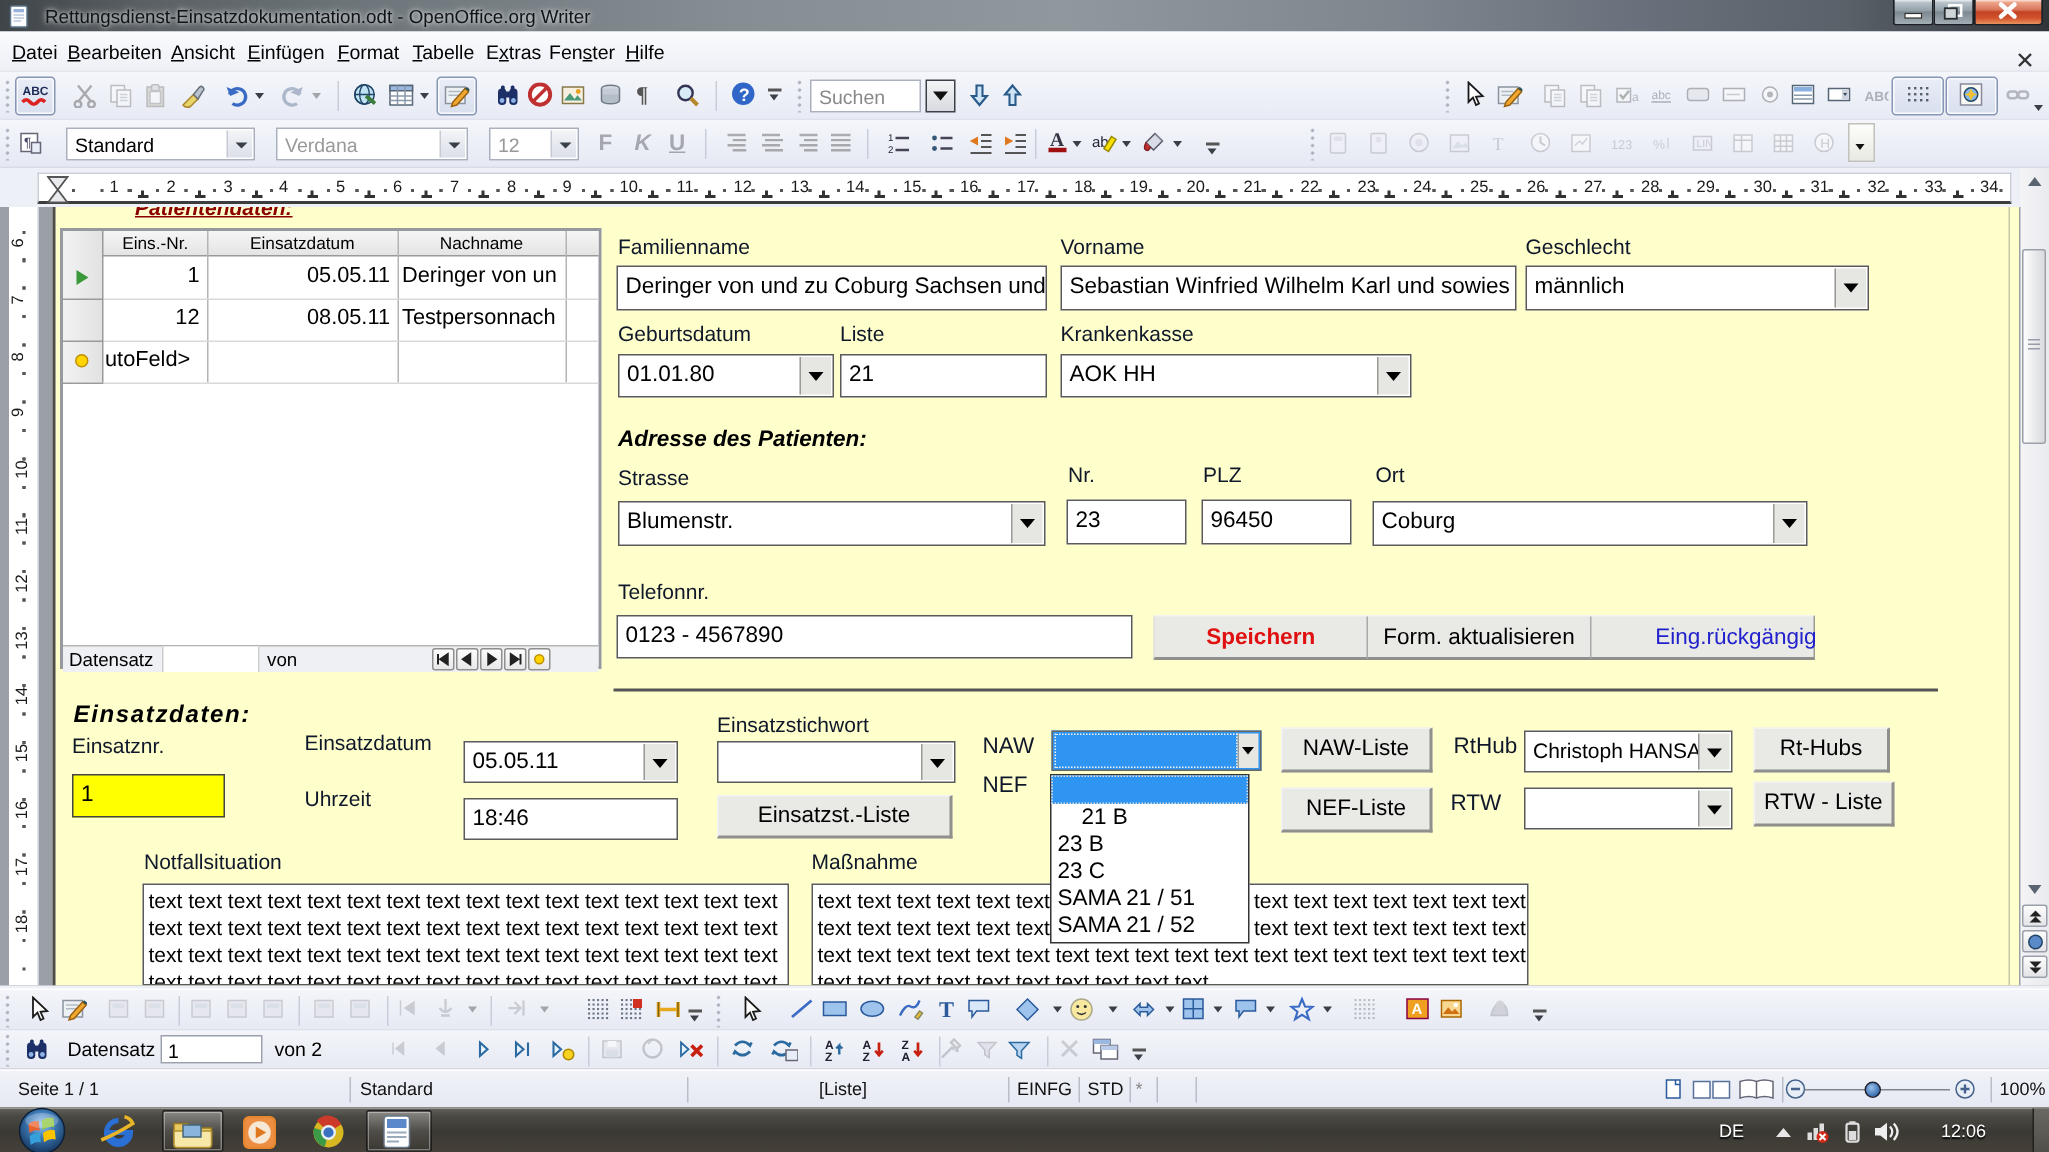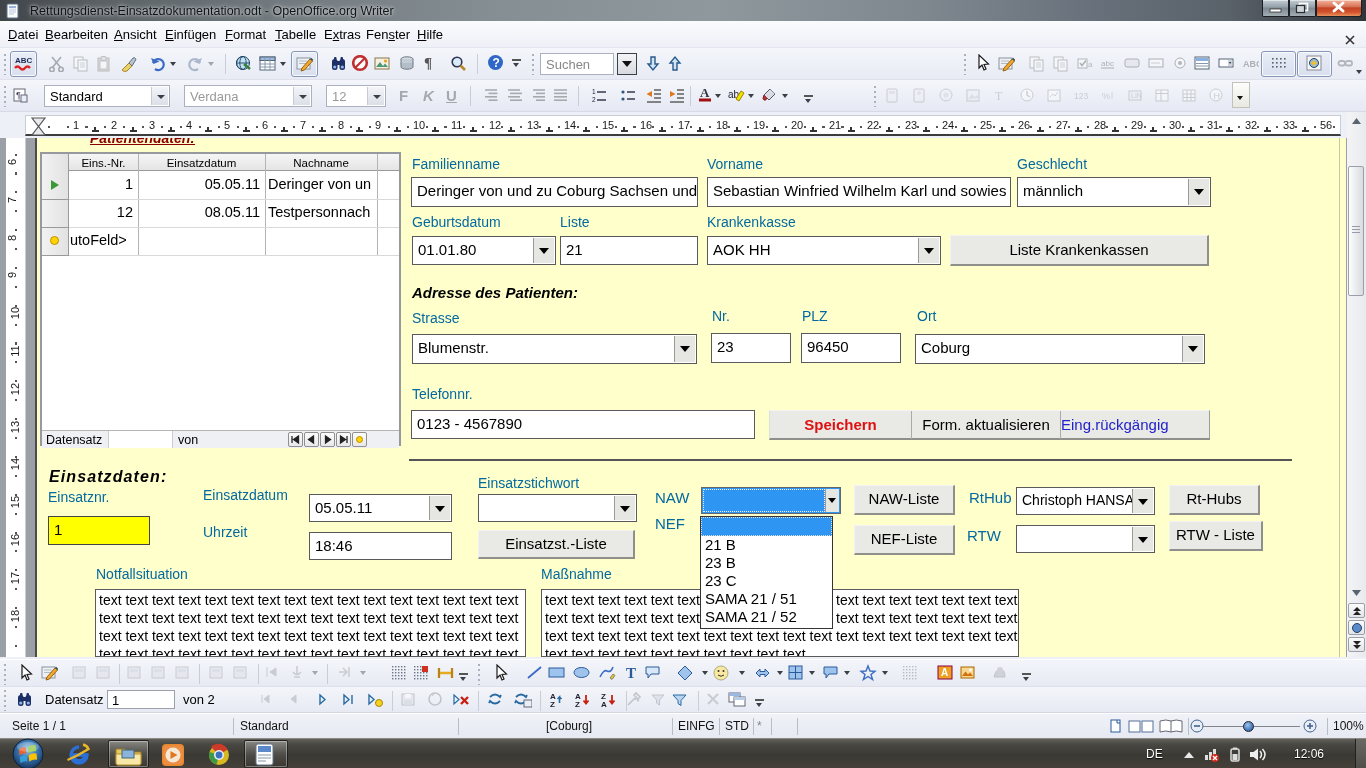--- a/index.html
+++ b/index.html
@@ -34,21 +34,21 @@
 .rnum{top:3px;font-size:11px;color:#1a1a1a}
 .rtick{top:10px;width:2px;height:2px;background:#555}
 .rtab{top:14px;width:7px;height:3px;border-top:2px solid #333}
 .rtabv{top:11px;width:2px;height:5px;background:#333}
 
 #docarea{left:0;top:138px;width:1366px;height:519px;background:#9aa0a6;overflow:hidden}
 #vruler{position:absolute;left:6px;top:0;width:20px;height:519px;background:#fff;border-right:1px solid #c9cdd7}
 .vnum{position:absolute;left:3px;font-size:11px;color:#1a1a1a;transform:rotate(-90deg)}
 #page{position:absolute;left:35px;top:0;width:1311px;height:519px;background:#ffffcc;border-left:2px solid #4c4c4c}
 
-.lbl{color:#0369a1;font-size:14px;white-space:nowrap}
+.lbl{color:#0f172a;font-size:14px;white-space:nowrap}
 .inp{background:#fff;border:1px solid #5a5a5a;font-size:15px;color:#000;padding:4px 0 0 5px;white-space:nowrap;overflow:hidden}
 .cmb .btn{position:absolute;right:1px;top:1px;bottom:1px;width:21px;background:#e6e6e2;border-left:1px solid #9a9a96}
 .cmb .btn:after{content:"";position:absolute;left:5px;top:10px;border-left:5px solid transparent;border-right:5px solid transparent;border-top:6px solid #000}
 .fbtn{background:#e9e9e6;border-top:1px solid #f3f3f1;border-left:1px solid #f3f3f1;border-right:2px solid #8f8f8c;border-bottom:2px solid #8f8f8c;color:#000;font-size:15px;text-align:center}
 .head{font-style:italic;font-weight:bold;color:#000}
 textarea,.ta{background:#fff;border:1px solid #5a5a5a;font-size:14px;line-height:18px;color:#000;padding:1px 0 0 3px;overflow:hidden}
 
 #tbdraw{left:0;top:659px;width:1366px;height:28px;background:linear-gradient(#f3f5fa,#e7eaf3);border-top:1px solid #fff;border-bottom:1px solid #dde0ea}
 #tbform{left:0;top:687px;width:1366px;height:26px;background:linear-gradient(#f3f5fa,#e7eaf3);border-bottom:1px solid #d4d7e2}
 #statusbar{left:0;top:713px;width:1366px;height:25px;background:linear-gradient(#f0f2f8,#e6e9f2);border-top:1px solid #fff;font-size:12px;color:#111}
@@ -728,21 +728,21 @@
   <div class="abs rtick" style="left:1250px"></div>
   <div class="abs rtab" style="left:1238px"></div>
       <div class="abs rtabv" style="left:1240px"></div>
   <div class="abs rnum" style="left:1257px">33</div>
   <div class="abs rtick" style="left:1231px"></div>
   <div class="abs rtick" style="left:1250px"></div>
   <div class="abs rtick" style="left:1269px"></div>
   <div class="abs rtick" style="left:1288px"></div>
   <div class="abs rtab" style="left:1276px"></div>
       <div class="abs rtabv" style="left:1278px"></div>
-  <div class="abs rnum" style="left:1294px">56</div>
+  <div class="abs rnum" style="left:1294px">34</div>
   <div class="abs rtick" style="left:1269px"></div>
   <div class="abs rtick" style="left:1288px"></div>
   <div class="abs rtick" style="left:1307px"></div>
   </div>
 </div>
 
 <div class="abs" id="docarea">
   <div id="vruler">
     <div class="vnum" style="top:18px">6</div>
     <div class="abs" style="left:9px;top:16px;width:2px;height:2px;background:#555"></div>
@@ -878,36 +878,35 @@
   <div class="abs lbl" style="left:166px;top:386px">Uhrzeit</div>
   <div class="abs lbl" style="left:441px;top:337px">Einsatzstichwort</div>
   <div class="abs lbl" style="left:618px;top:351px;font-size:15px">NAW</div>
   <div class="abs lbl" style="left:618px;top:377px;font-size:15px">NEF</div>
   <div class="abs lbl" style="left:932px;top:351px;font-size:15px">RtHub</div>
   <div class="abs lbl" style="left:930px;top:389px;font-size:15px">RTW</div>
   <div class="abs lbl" style="left:59px;top:428px">Notfallsituation</div>
   <div class="abs lbl" style="left:504px;top:428px">Maßnahme</div>
   <div class="abs inp" style="left:670px;top:39px;width:304px;height:30px">Sebastian Winfried Wilhelm Karl und sowies</div>
   <div class="abs inp" style="left:374px;top:39px;width:287px;height:30px">Deringer von und zu Coburg Sachsen und</div>
-  <div class="abs inp cmb" style="left:980px;top:39px;width:194px;height:30px">männlich<div class="btn"></div></div>
+  <div class="abs inp cmb" style="left:980px;top:39px;width:229px;height:30px">männlich<div class="btn"></div></div>
   <div class="abs inp cmb" style="left:375px;top:98px;width:144px;height:29px">01.01.80<div class="btn"></div></div>
   <div class="abs inp" style="left:523px;top:98px;width:138px;height:29px">21</div>
   <div class="abs inp cmb" style="left:670px;top:98px;width:234px;height:29px">AOK HH<div class="btn"></div></div>
-  <div class="abs fbtn" style="left:913px;top:97px;width:259px;height:31px;padding-top:5px">Liste Krankenkassen</div>
   <div class="abs inp cmb" style="left:375px;top:196px;width:285px;height:30px">Blumenstr.<div class="btn"></div></div>
   <div class="abs inp" style="left:674px;top:195px;width:80px;height:30px">23</div>
   <div class="abs inp" style="left:764px;top:195px;width:100px;height:30px">96450</div>
   <div class="abs inp cmb" style="left:878px;top:196px;width:290px;height:30px">Coburg<div class="btn"></div></div>
   <div class="abs inp" style="left:374px;top:272px;width:344px;height:29px">0123 - 4567890</div>
   <div class="abs" style="left:732px;top:272px;width:441px;height:30px;background:#e9e9e6;border-top:1px solid #f4f4f2;border-left:1px solid #dedede;border-right:1px solid #9b9b98;border-bottom:2px solid #8f8f8c">
         <div class="abs" style="left:141px;top:0;width:1px;height:28px;background:#aaa"></div>
         <div class="abs" style="left:290px;top:0;width:1px;height:28px;background:#aaa"></div>
         <div class="abs" style="left:0;top:5px;width:141px;text-align:center;font-size:15px;font-weight:bold;color:#e01010">Speichern</div>
         <div class="abs" style="left:142px;top:5px;width:148px;text-align:center;font-size:15px">Form. aktualisieren</div>
-        <div class="abs" style="left:291px;top:5px;width:150px;text-align:left;font-size:15px;color:#2222cc">Eing.rückgängig</div>
+        <div class="abs" style="left:291px;top:5px;width:150px;text-align:right;font-size:15px;color:#2222cc">Eing.rückgängig</div>
       </div>
   <div class="abs" style="left:372px;top:321px;width:883px;height:2px;background:#555"></div>
   <div class="abs inp" style="left:11px;top:378px;width:102px;height:29px;background:#ffff00;border-color:#444">1</div>
   <div class="abs inp cmb" style="left:272px;top:356px;width:143px;height:28px">05.05.11<div class="btn"></div></div>
   <div class="abs inp" style="left:272px;top:394px;width:143px;height:28px">18:46</div>
   <div class="abs inp cmb" style="left:441px;top:356px;width:159px;height:28px">
         <div class="btn"></div>
       </div>
   <div class="abs fbtn" style="left:441px;top:392px;width:157px;height:29px;padding-top:4px">Einsatzst.-Liste</div>
   <div class="abs" style="left:664px;top:349px;width:140px;height:27px;border:1px solid #666;background:#2e95f3">
@@ -920,21 +919,21 @@
   <div class="abs fbtn" style="left:1132px;top:347px;width:91px;height:30px;padding-top:4px">Rt-Hubs</div>
   <div class="abs fbtn" style="left:817px;top:387px;width:101px;height:30px;padding-top:4px">NEF-Liste</div>
   <div class="abs inp cmb" style="left:979px;top:387px;width:139px;height:28px">
         <div class="btn"></div>
       </div>
   <div class="abs fbtn" style="left:1132px;top:383px;width:94px;height:30px;padding-top:4px">RTW - Liste</div>
   <div class="abs ta" style="left:58px;top:451px;width:431px;height:68px">text text text text text text text text text text text text text text text text text text text text text text text text text text text text text text text text text text text text text text text text text text text text text text text text text text text text text text text text text text text text text text text text </div>
   <div class="abs ta" style="left:504px;top:451px;width:478px;height:68px">text text text text text text text text text text text text text text text text text text text text text text text text text text text text text text text text text text text text text text text text text text text text text text text text text text text text text text text text text text text text text text text text </div>
   <div class="abs" style="left:663px;top:378px;width:133px;height:113px;background:#fff;border:1px solid #333">
         <div style="height:19px;background:#2e95f3;border:1px dotted #ddd"></div>
-        <div style="height:18px;font-size:15px;padding-left:4px;line-height:18px;white-space:nowrap">21 B</div>
+        <div style="height:18px;font-size:15px;padding-left:20px;line-height:18px;white-space:nowrap">21 B</div>
         <div style="height:18px;font-size:15px;padding-left:4px;line-height:18px;white-space:nowrap">23 B</div>
         <div style="height:18px;font-size:15px;padding-left:4px;line-height:18px;white-space:nowrap">23 C</div>
         <div style="height:18px;font-size:15px;padding-left:4px;line-height:18px;white-space:nowrap">SAMA 21 / 51</div>
         <div style="height:18px;font-size:15px;padding-left:4px;line-height:18px;white-space:nowrap">SAMA 21 / 52</div>
       </div>
   </div>
   </div>
 <div class="abs" id="scrollcol" style="left:1347px;top:112px;width:19px;height:545px">
   <div class="abs" style="left:0;top:0;width:19px;height:545px;background:linear-gradient(90deg,#f4f4f6,#e9eaee)"></div>
   <svg class="abs" style="left:3px;top:4px" width="13" height="10" viewBox="0 0 13 10">
@@ -1273,21 +1272,21 @@
     </svg>
   <div class="abs" style="left:755px;top:12px;width:9px;height:1.5px;background:#555"></div>
     <div class="abs dd" style="left:756px;top:16px"></div>
 </div>
 
 <div class="abs" id="statusbar">
   <div class="abs" style="left:12px;top:5px">Seite 1 / 1</div>
   <div class="abs ssep" style="left:233px"></div>
   <div class="abs" style="left:240px;top:5px">Standard</div>
   <div class="abs ssep" style="left:458px"></div>
-  <div class="abs" style="left:546px;top:5px">[Coburg]</div>
+  <div class="abs" style="left:546px;top:5px">[Liste]</div>
   <div class="abs ssep" style="left:672px"></div>
   <div class="abs" style="left:678px;top:5px">EINFG</div>
   <div class="abs ssep" style="left:719px"></div>
   <div class="abs" style="left:725px;top:5px">STD</div>
   <div class="abs ssep" style="left:753px"></div>
   <div class="abs" style="left:757px;top:5px;color:#888">*</div>
   <div class="abs ssep" style="left:771px"></div>
   <div class="abs ssep" style="left:797px"></div>
   <svg class="abs" style="left:1108px;top:4px" width="16" height="17" viewBox="0 0 16 17">
       <rect x="3" y="2" width="9" height="12" fill="#fff" stroke="#2a5a9a"></rect>

